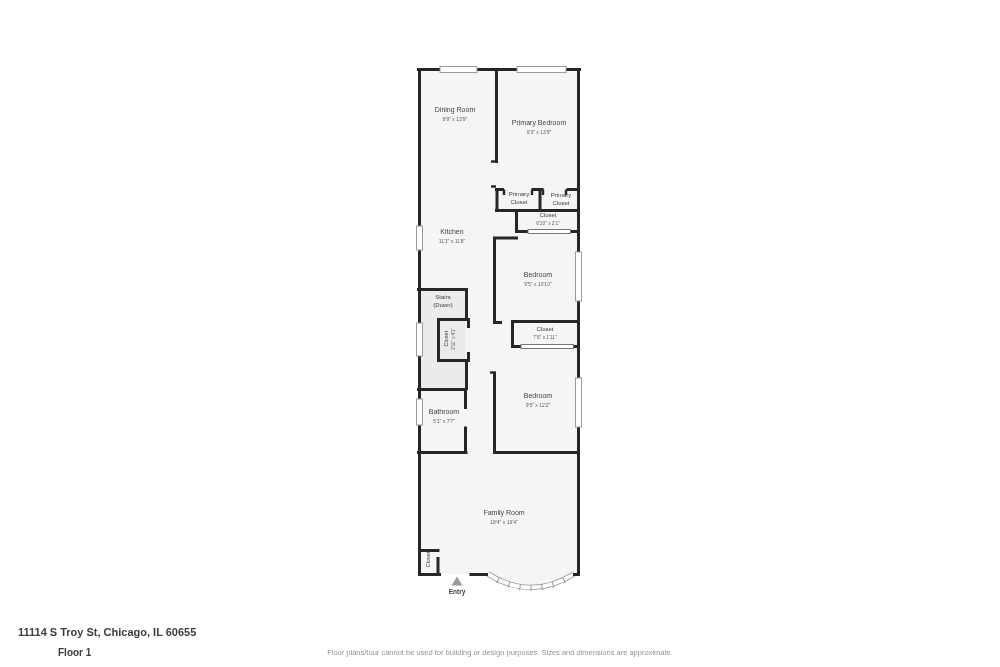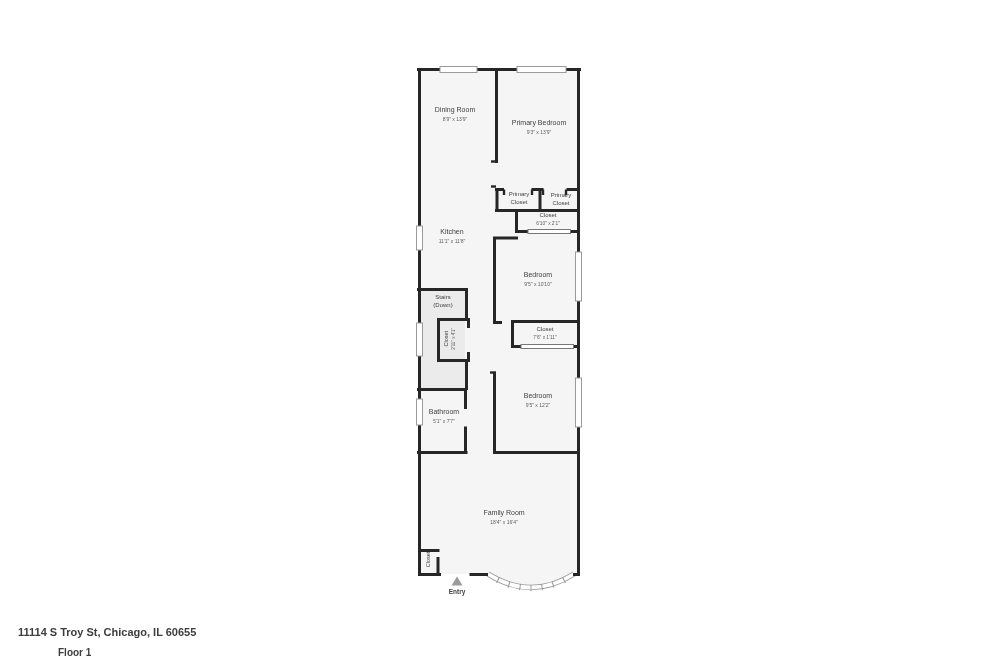--- a/index.html
+++ b/index.html
@@ -200,14 +200,15 @@
   </div>
 
   <div class="lbl vert" style="left:413px;top:556px;width:30px">
     <div class="rname">Closet</div>
   </div>
 
   <div class="entry-lbl" style="left:441px;top:588px;width:32px">Entry</div>
 
   <div class="address" style="left:18px;top:626px">11114 S Troy St, Chicago, IL 60655</div>
   <div class="floorlbl" style="left:18px;top:647px">Floor 1</div>
+  <div class="disclaimer" style="top:648px">Floor plans/tour cannot be used for building or design purposes. Sizes and dimensions are approximate.</div>
 
 </div>
 
 </body></html>

